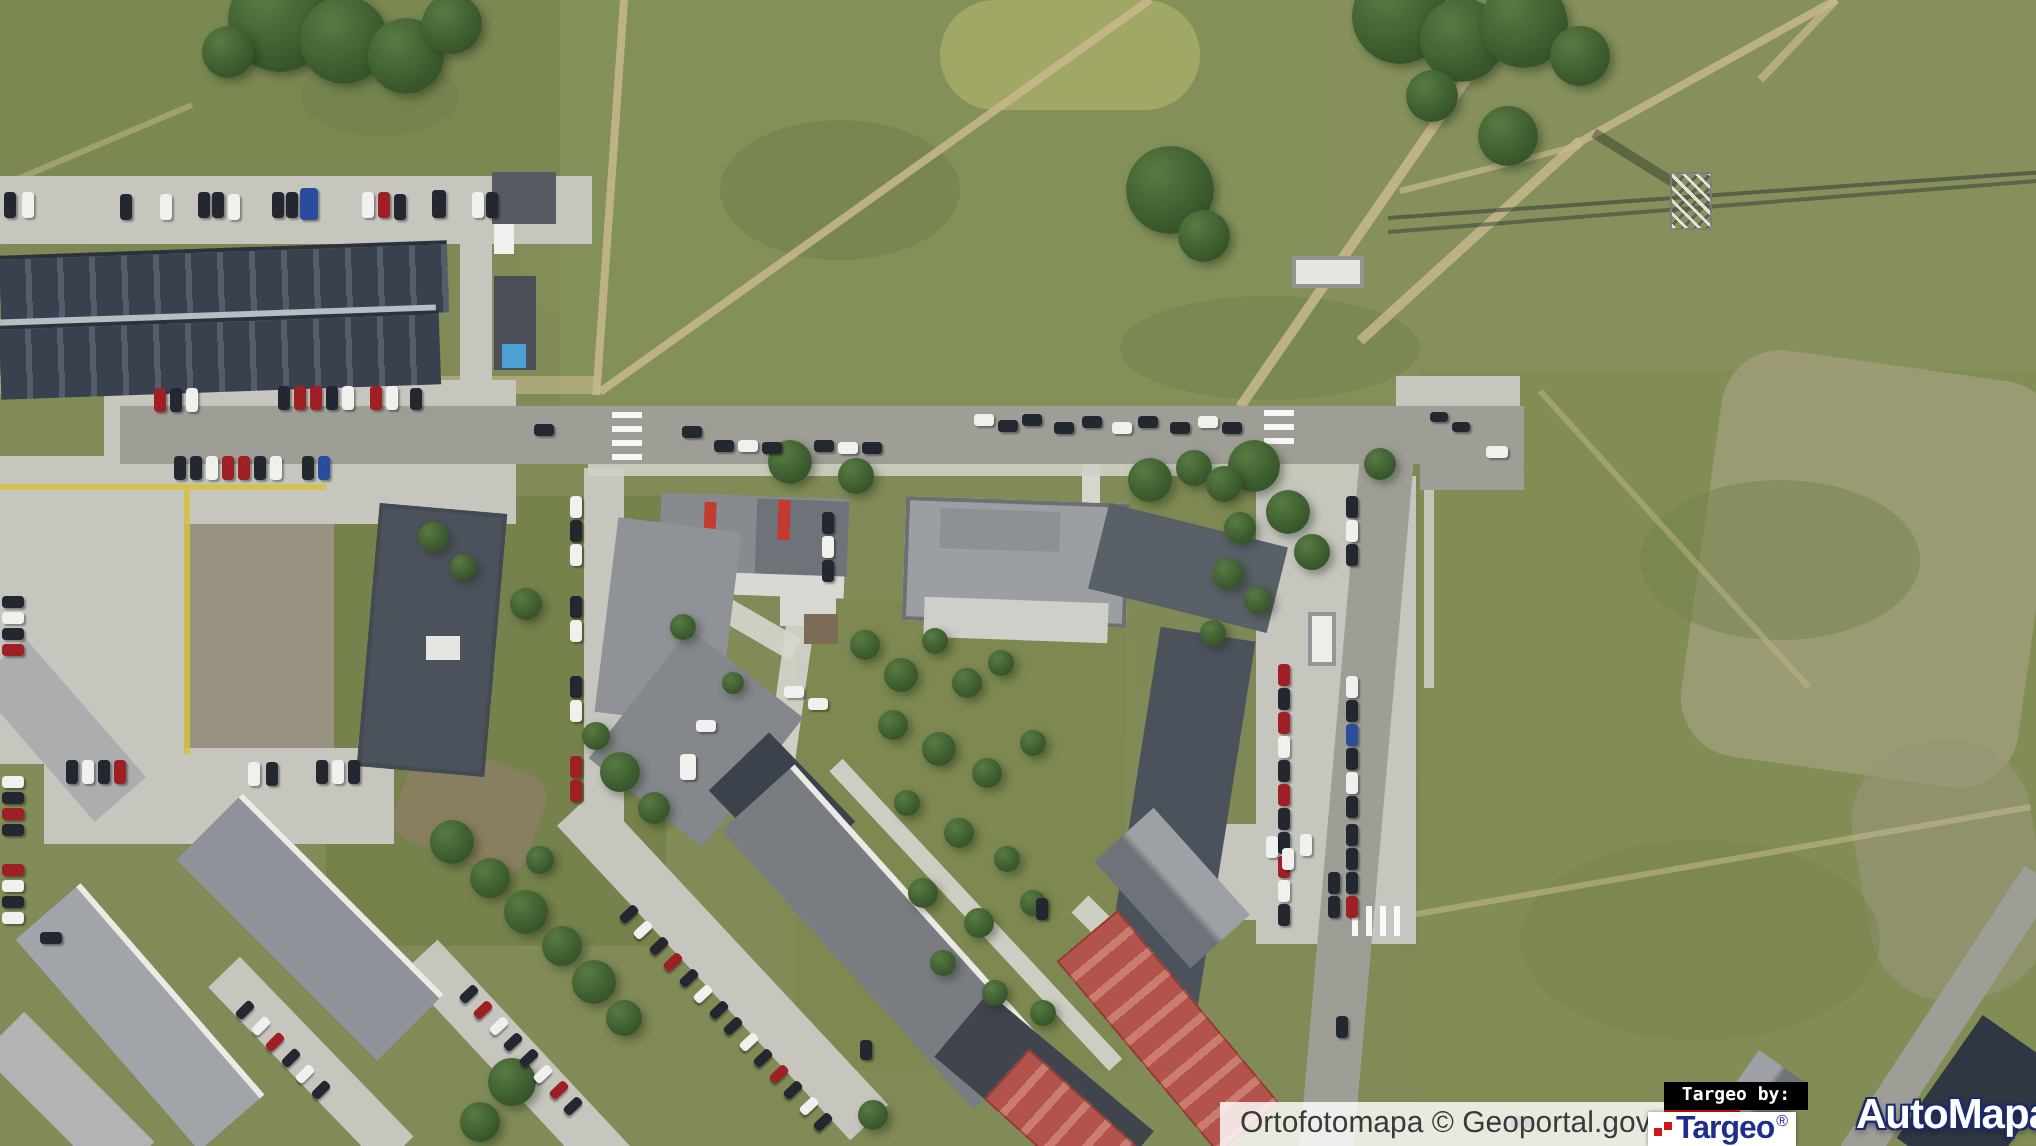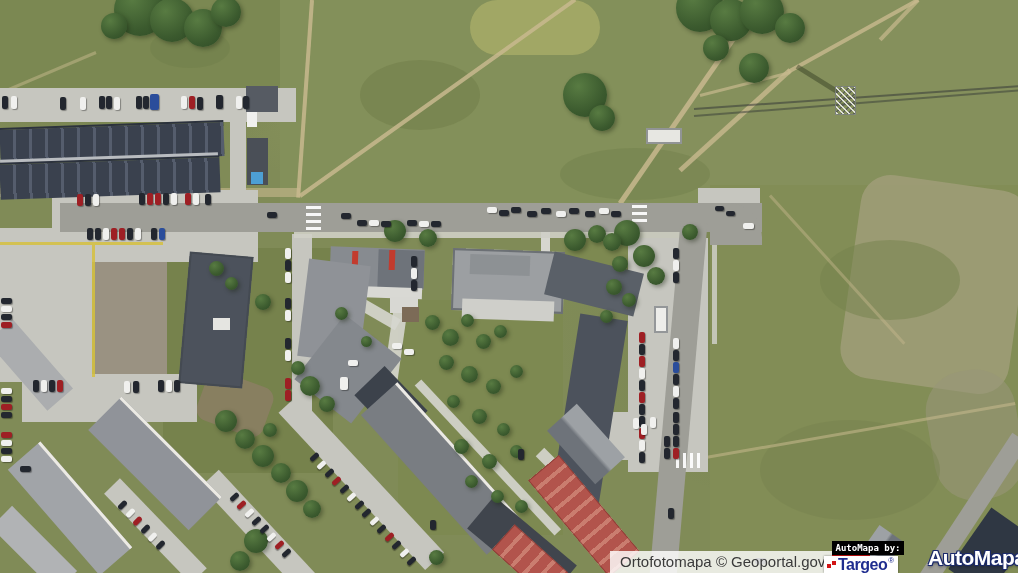--- a/index.html
+++ b/index.html
@@ -367,21 +367,21 @@
       <div class="f" style="left: 694px; top: 108.25px; width: 327px; height: 1.5px; background: rgba(45, 48, 52, 0.5); transform: rotate(-4deg); transform-origin: 0px 50%;"></div>
       <div class="f" style="left: 694px; top: 115.25px; width: 327px; height: 1.5px; background: rgba(45, 48, 52, 0.45); transform: rotate(-4.5deg); transform-origin: 0px 50%;"></div>
       <div class="f" style="left: 797px; top: 63.5px; width: 48px; height: 5px; background: rgba(35, 45, 22, 0.4); transform: rotate(32deg); transform-origin: 0px 50%;"></div>
       <div class="f pylon" style="left: 835px; top: 86px; width: 19px; height: 27px;"></div>
     </div>
 
   <div class="attribution">
     <span>Ortofotomapa © Geoportal.gov.pl</span>
   </div>
 
-  <div class="powered">AutoMapa by:</div>
+  <div class="powered">Targeo by:</div>
   <div class="powered-red"></div>
 
   <div class="targeo">
     <span class="tmark"></span>
     <span class="tword">Targeo</span>
     <span class="treg">®</span>
   </div>
 
   <div class="automapa"><span>AutoMapa</span></div>
 </div>

